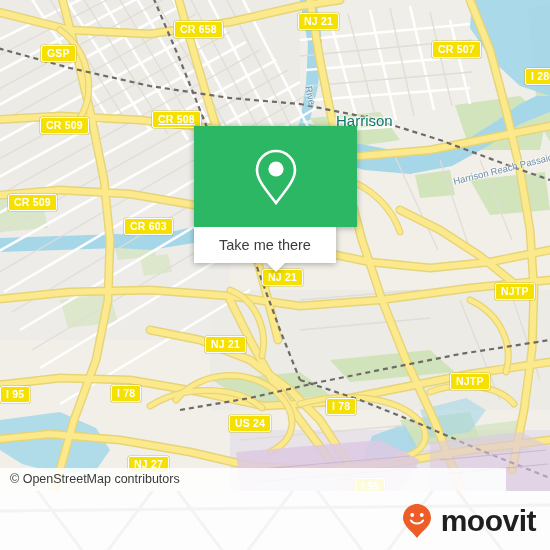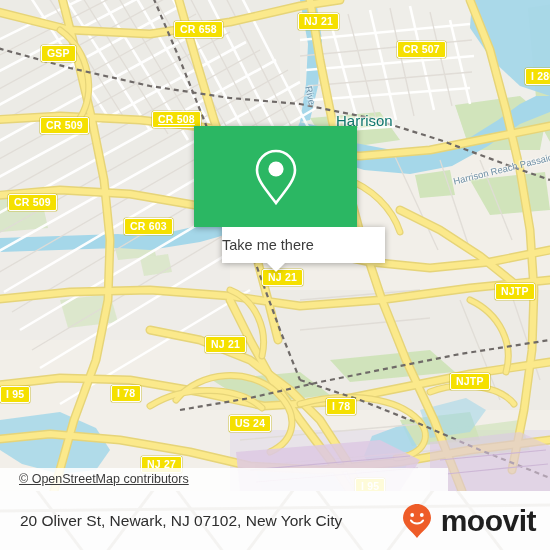--- a/index.html
+++ b/index.html
@@ -28,32 +28,31 @@
     white-space:nowrap;
   }
   .waterlabel{
     position:absolute;color:#6f90a6;font-size:9.5px;white-space:nowrap;
     text-shadow:1px 1px 1.5px #fff,-1px -1px 1.5px #fff;
     transform-origin:0 0;
   }
 
   
   #attrib{
-    position:absolute;left:0;top:468px;width:448px;height:23px;
+    position:absolute;left:0;top:468px;width:506px;height:23px;
     background:rgba(255,255,255,.85);
-    font-size:12.5px;color:#3a3a3a;line-height:23px;padding-left:19px;
+    font-size:12.5px;color:#3a3a3a;line-height:23px;padding-left:10px;
     box-sizing:border-box;
-    text-decoration:underline;
   }
 
   
   #popup{position:absolute;left:194px;top:126px;width:163px;height:137px;
     filter:drop-shadow(0 1px 3px rgba(0,0,0,.32));}
   #popup-img{width:163px;height:101px;background:#2bb763;display:flex;align-items:center;justify-content:center;}
-  #popup-bar{width:163px;height:36px;background:#ffffff;display:flex;align-items:center;margin-left:28px;}
+  #popup-bar{width:142px;height:36px;background:#ffffff;display:flex;align-items:center;justify-content:center;}
   #popup-bar span{font-size:14.5px;color:#3c3c3c;}
   #popup-tip{position:absolute;left:50%;top:137px;margin-left:-9px;width:0;height:0;
     border-left:9px solid transparent;border-right:9px solid transparent;border-top:9px solid #ffffff;}
 
   
   #footer{position:absolute;left:0;top:491px;width:550px;height:59px;background:#fdfdfd;overflow:hidden;}
   #footer-wm{position:absolute;left:0;top:0;width:550px;height:59px;opacity:.5;}
   #footer-addr{position:absolute;left:20px;top:0;height:59px;display:flex;align-items:center;
     font-size:15.5px;color:#2e2e2e;}
   #footer-logo{position:absolute;right:14px;top:0;height:59px;display:flex;align-items:center;gap:9px;}
@@ -244,35 +243,35 @@
     </svg>
 
     <div class="placelabel" style="left:336px;top:112px;">Harrison</div>
 
     <div class="waterlabel" style="left:452px;top:176px;transform:rotate(-14deg);">Harrison Reach Passaic R</div>
     <div class="waterlabel" style="left:314px;top:85px;transform:rotate(78deg);">Rive</div>
 
     <div id="shields">
         <div class="shield" style="left: 174px; top: 21px; text-align: center;">CR 658</div>
         <div class="shield" style="left: 298px; top: 13px;">NJ 21</div>
-        <div class="shield" style="left: 397px; top: 41px;">CR 507</div>
+        <div class="shield" style="left: 432px; top: 41px;">CR 507</div>
         <div class="shield" style="left: 525px; top: 68px;">I 280</div>
         <div class="shield" style="left: 41px; top: 45px;">GSP</div>
         <div class="shield" style="left: 152px; top: 111px; text-decoration: underline;">CR 508</div>
         <div class="shield" style="left: 40px; top: 117px;">CR 509</div>
         <div class="shield" style="left: 8px; top: 194px;">CR 509</div>
         <div class="shield" style="left: 124px; top: 218px;">CR 603</div>
         <div class="shield" style="left: 262px; top: 269px;">NJ 21</div>
         <div class="shield" style="left: 495px; top: 283px;">NJTP</div>
         <div class="shield" style="left: 205px; top: 336px;">NJ 21</div>
         <div class="shield" style="left: 111px; top: 385px;">I 78</div>
         <div class="shield" style="left: 326px; top: 398px;">I 78</div>
         <div class="shield" style="left: 450px; top: 373px;">NJTP</div>
         <div class="shield" style="left: 229px; top: 415px;">US 24</div>
-        <div class="shield" style="left: 141px; top: 456px;">NJ 27</div>
+        <div class="shield" style="left: 128px; top: 456px;">NJ 27</div>
         <div class="shield" style="left: 355px; top: 478px;">I 95</div>
         <div class="shield" style="left: 0px; top: 386px;">I 95</div>
       </div>
 
     <div id="attrib">© OpenStreetMap contributors</div>
 
     <div id="popup">
       <div id="popup-img" style="background: rgb(43, 183, 99);">
         <svg width="46" height="58" viewBox="0 0 46 58">
           <path d="M23 3 C12.5 3 4 11.5 4 22 C4 33 15 44 23 55 C31 44 42 33 42 22 C42 11.5 33.5 3 23 3 Z" fill="none" stroke="#ffffff" stroke-width="2.6"></path>
@@ -294,23 +293,20 @@
           <path d="M100 70 L160 -10"></path>
         <path d="M170 -10 L230 70"></path>
           <path d="M240 70 L300 -10"></path>
         <path d="M310 -10 L370 70"></path>
           <path d="M380 70 L440 -10"></path>
         <path d="M450 -10 L510 70"></path>
         <path d="M-10 20 L560 14"></path>
       </g>
     </svg>
 
-    <div id="footer-addr">
-      <span>20 Oliver St, Newark, NJ 07102, New York City</span>
-    </div>
 
     <div id="footer-logo">
       <svg width="30" height="36" viewBox="0 0 30 36">
         <path d="M15 1 C7.3 1 1 7.3 1 15 C1 23 10 28 15 35 C20 28 29 23 29 15 C29 7.3 22.7 1 15 1 Z" fill="#ee5c28"></path>
         <circle cx="10.2" cy="12" r="1.9" fill="#ffffff"></circle>
         <circle cx="19.8" cy="12" r="1.9" fill="#ffffff"></circle>
         <path d="M9 17.5 C11.5 21.5 18.5 21.5 21 17.5" fill="none" stroke="#ffffff" stroke-width="2.1" stroke-linecap="round"></path>
       </svg>
       <span class="logotext">moovit</span>
     </div>

